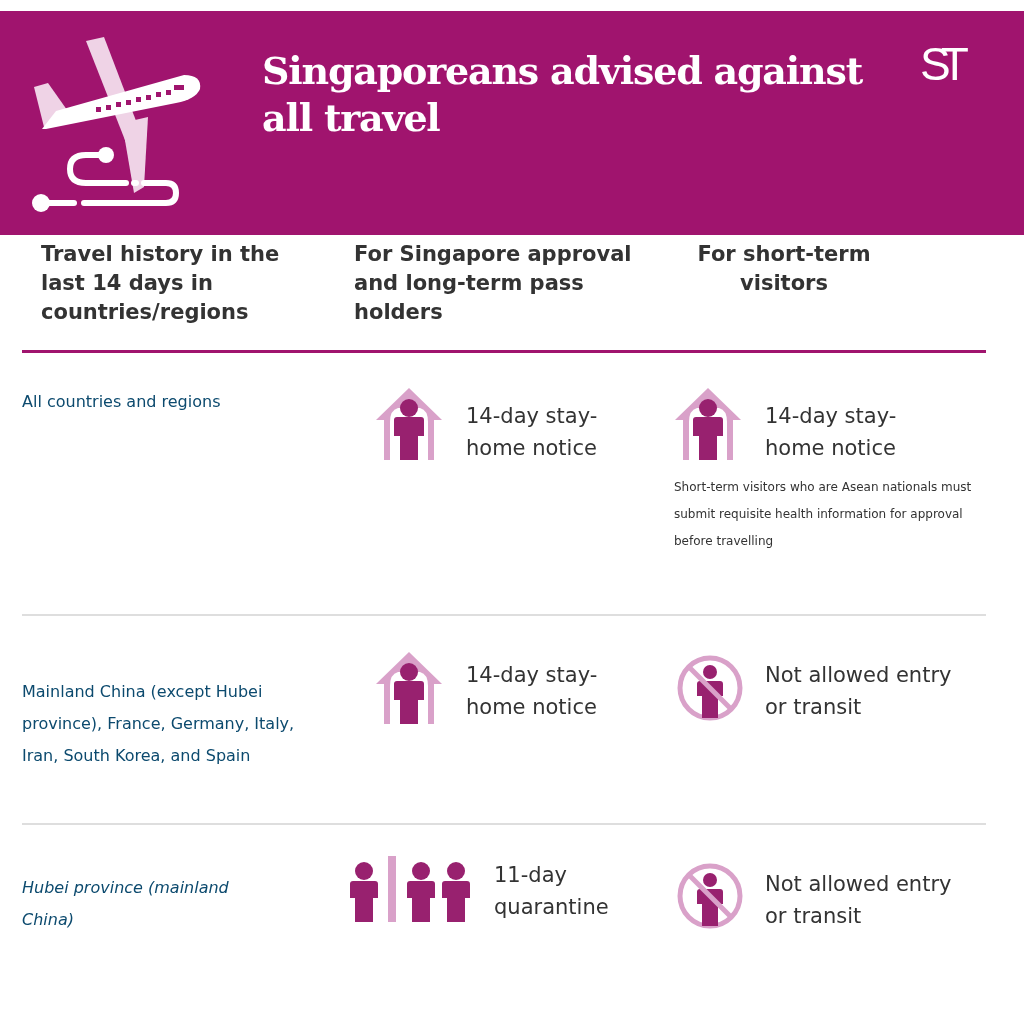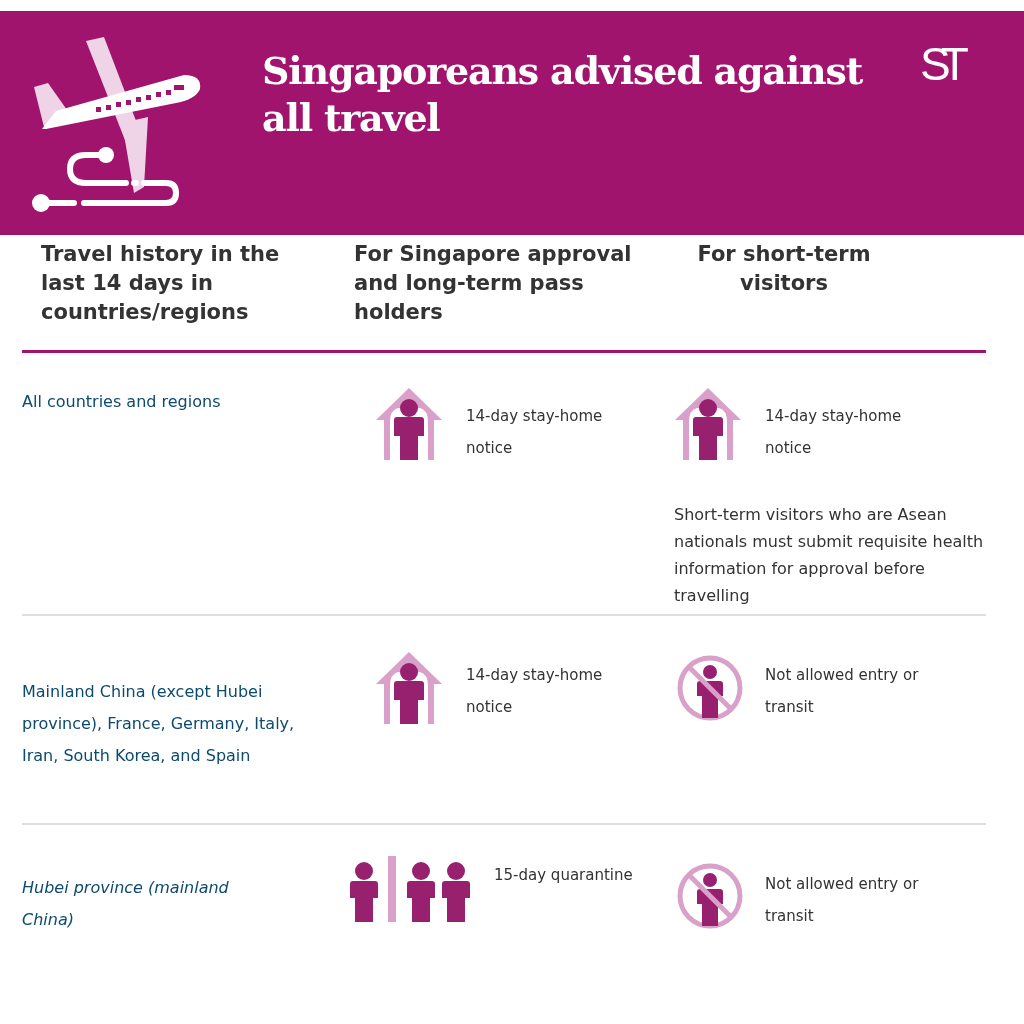--- a/index.html
+++ b/index.html
@@ -38,25 +38,25 @@
     }
     .row-rule {
       position: absolute; left: 22px; width: 964px; height: 2px; background: #dedede;
     }
 
     .region {
       position: absolute; left: 22px; font-size: 16px; line-height: 32px; color: #0c4a6e;
     }
     .icon { position: absolute; }
     .measure {
-      position: absolute; font-size: 15px; line-height: 32px; color: #333333;
+      position: absolute; font-size: 21px; line-height: 32px; color: #333333;
     }
     .note {
       position: absolute; left: 674px; top: 474px; width: 320px;
-      font-size: 16px; line-height: 27px; color: #333333; margin-top: 27px;
+      font-size: 12px; line-height: 27px; color: #333333;
     }
   </style>
 </head>
 <body>
 
 <div class="header">
   <svg class="hero-icon" viewBox="0 0 180 180">
 
     <polygon points="60,4 78,0 120,110 108,126" fill="#efd3e6"></polygon>
 
@@ -143,21 +143,21 @@
   <g fill="#98216f">
     <circle cx="16" cy="15" r="9"></circle>
     <path d="M2,28 Q2,25 5,25 L27,25 Q30,25 30,28 L30,42 L25,42 L25,66 L7,66 L7,42 L2,42 Z"></path>
     <circle cx="73" cy="15" r="9"></circle>
     <path d="M59,28 Q59,25 62,25 L84,25 Q87,25 87,28 L87,42 L82,42 L82,66 L64,66 L64,42 L59,42 Z"></path>
     <circle cx="108" cy="15" r="9"></circle>
     <path d="M94,28 Q94,25 97,25 L119,25 Q122,25 122,28 L122,42 L117,42 L117,66 L99,66 L99,42 L94,42 Z"></path>
   </g>
   <rect x="40" y="0" width="8" height="66" fill="#d9a1c9"></rect>
 </svg>
-<div class="measure" style="left:494px; top:859px; width:160px;">15-day quarantine</div>
+<div class="measure" style="left:494px; top:859px; width:160px;">11-day quarantine</div>
 
 <svg class="icon" style="left:676px; top:862px;" width="68" height="68" viewBox="0 0 68 68">
   <circle cx="34" cy="34" r="30" fill="none" stroke="#d9a1c9" stroke-width="5"></circle>
   <circle cx="34" cy="18" r="7" fill="#98216f"></circle>
   <path d="M21,30 Q21,27 24,27 L44,27 Q47,27 47,30 L47,42 L42,42 L42,64 L26,64 L26,42 L21,42 Z" fill="#98216f"></path>
   <line x1="13" y1="13" x2="55" y2="55" stroke="#d9a1c9" stroke-width="5"></line>
 </svg>
 <div class="measure" style="left:765px; top:868px; width:200px;">Not allowed entry or transit</div>
 
 </body></html>

